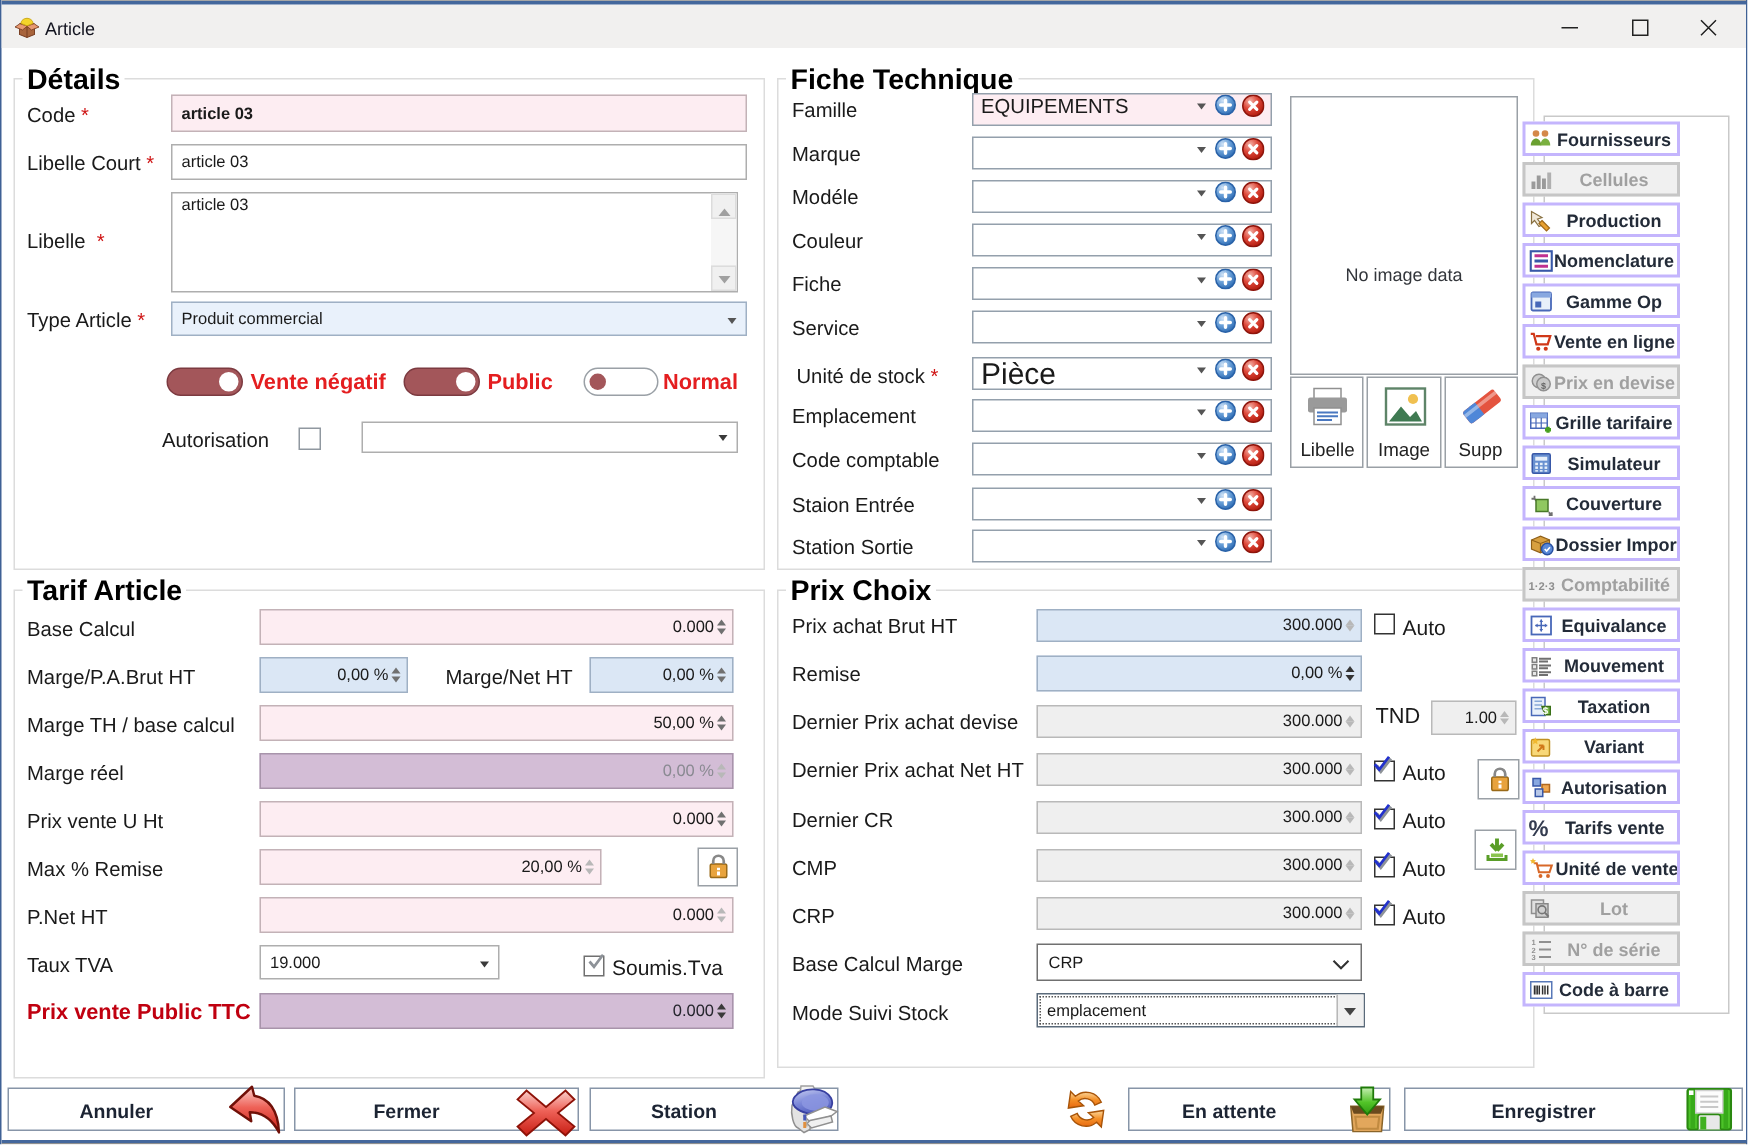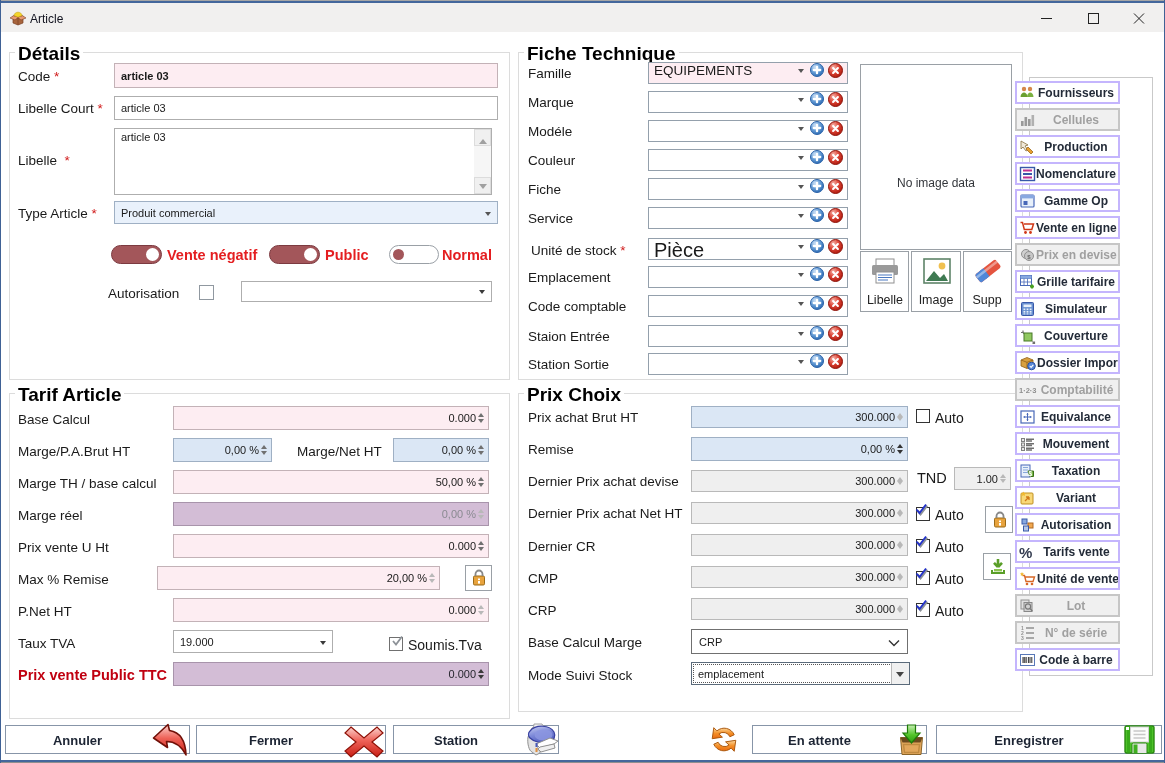--- a/index.html
+++ b/index.html
@@ -172,21 +172,21 @@
         <i class="d"></i>
       </span></div>
 
 <div class="lbl" style="left:17px;top:540px">Prix vente U Ht</div>
 <div class="inp pink rt" style="left:172px;top:534px;width:316px;height:24px">0.000<span class="sp">
         <i class="u"></i>
         <i class="d"></i>
       </span></div>
 
 <div class="lbl" style="left:17px;top:572px">Max % Remise</div>
-<div class="inp pink rt" style="left:156px;top:566px;width:283px;height:24px">20,00 %<span class="sp lt">
+<div class="inp pink rt" style="left:172px;top:566px;width:228px;height:24px">20,00 %<span class="sp lt">
         <i class="u"></i>
         <i class="d"></i>
       </span></div>
 <div class="tbtn" style="left:464px;top:565px;width:27px;height:26px"><svg width="18" height="17" viewBox="0 0 18 17" style="margin:3px 0 0 4px">
         <use href="#lockic"></use>
       </svg></div>
 
 <div class="lbl" style="left:17px;top:604px">P.Net HT</div>
 <div class="inp pink rt" style="left:172px;top:598px;width:316px;height:24px">0.000<span class="sp lt">
         <i class="u"></i>

